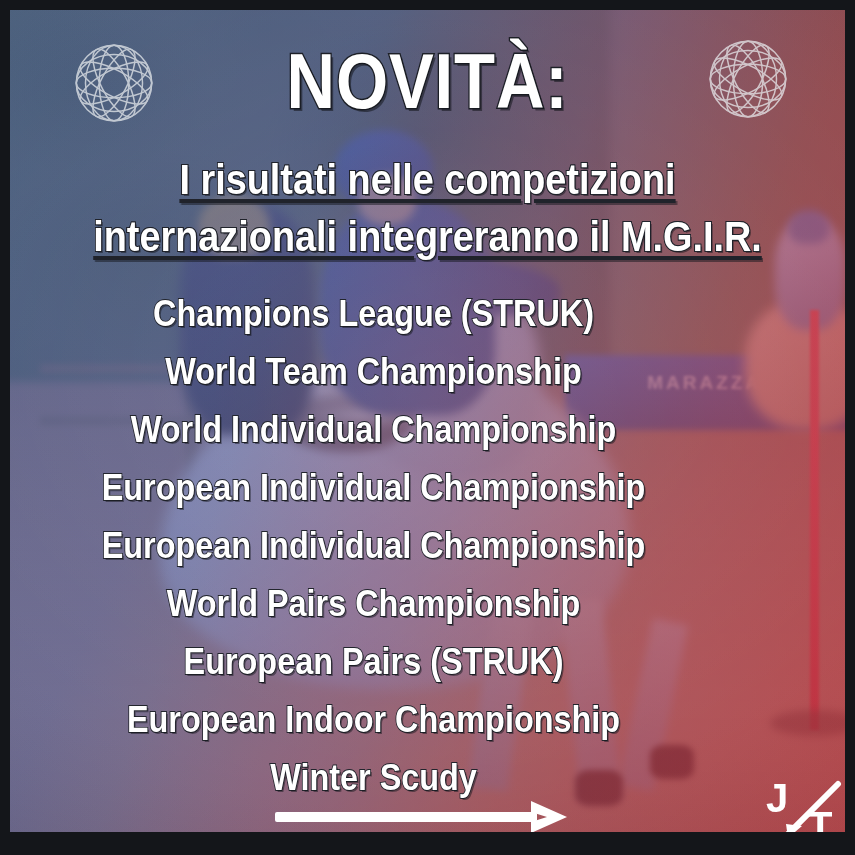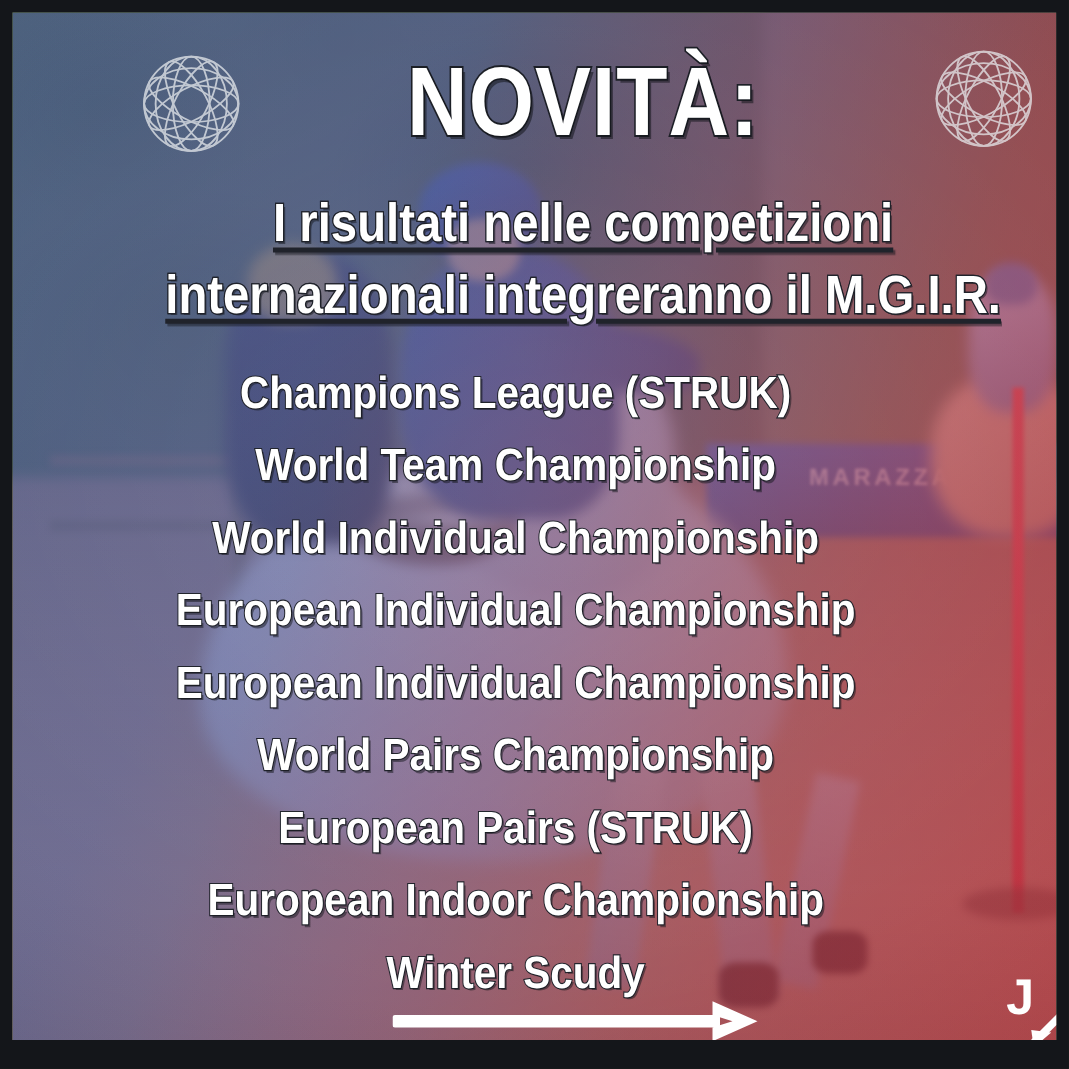--- a/index.html
+++ b/index.html
@@ -267,21 +267,20 @@
     background: radial-gradient(ellipse 120% 95% at 50% 45%,
       rgba(255,255,255,.10) 0%,
       rgba(255,255,255,.02) 55%,
       rgba(0,0,0,.12) 100%);
   }
 
   
   .content {
     position: absolute;
     inset: 0;
-    margin-left: 39px;
   }
 
   .globe {
     position: absolute;
     width: 92px;
     height: 92px;
     opacity: .78;
   }
   .globe.left  { left: 58px;  top: 27px; }
   .globe.right { left: 692px; top: 23px; }

